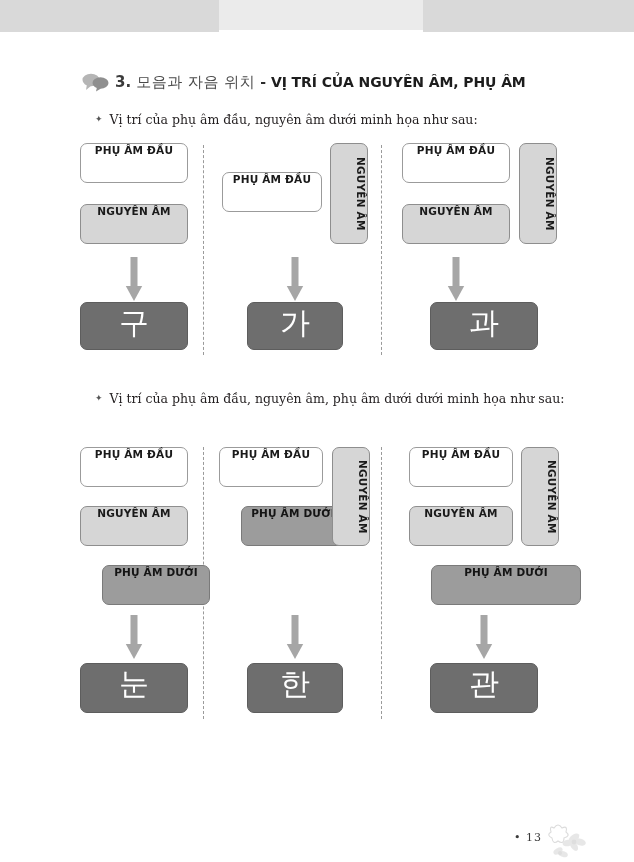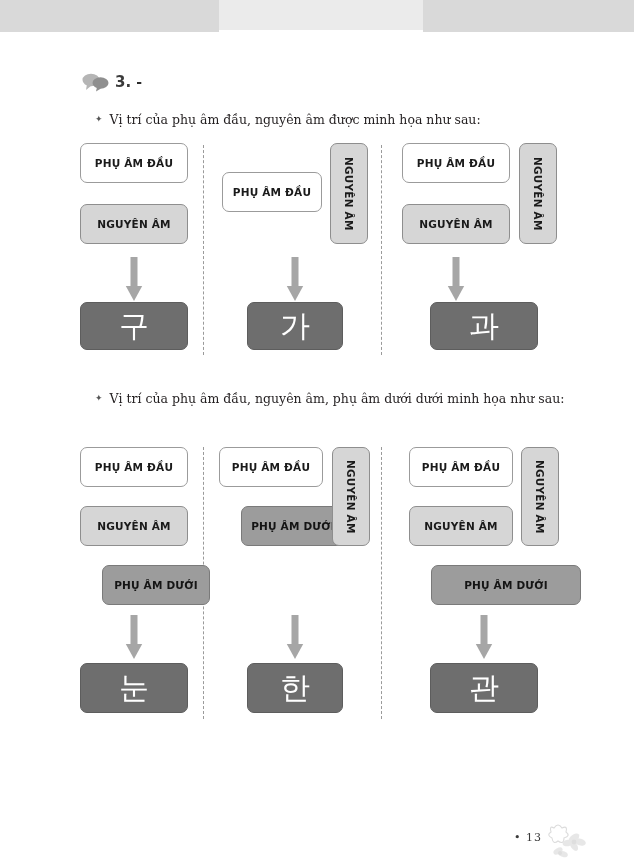--- a/index.html
+++ b/index.html
@@ -100,21 +100,20 @@
     width: 0;
     border-left: 1px dashed #9a9a9a;
   }
 
   
   .box {
     position: absolute;
     box-sizing: border-box;
     border-radius: 7px;
     display: flex;
-    align-items: center;
     justify-content: center;
     font-family: "DejaVu Sans", sans-serif;
     font-weight: bold;
     font-size: 10.5px;
     letter-spacing: 0.2px;
     text-align: center;
     white-space: nowrap;
   }
   .box.white  { background: #ffffff; border: 1.4px solid #9b9b9b; color: #1a1a1a; }
   .box.light  { background: #d6d6d6; border: 1.4px solid #8e8e8e; color: #1a1a1a; }
@@ -173,26 +172,28 @@
 <div class="heading">
   <span class="bubbles">
     <svg width="28" height="20" viewBox="0 0 28 20">
       <ellipse cx="9" cy="8" rx="8.5" ry="6.2" fill="#b5b5b5"></ellipse>
       <path d="M5 12 L4 18 L9.5 13.5 Z" fill="#b5b5b5"></path>
       <ellipse cx="18.5" cy="11" rx="8" ry="5.8" fill="#8f8f8f"></ellipse>
       <path d="M15 15 L14 19.5 L19 16.5 Z" fill="#8f8f8f"></path>
     </svg>
   </span>
   <span class="heading-num">3.</span>
+  <span class="heading-ko">모음과 자음 위치</span>
   <span class="heading-dash">-</span>
+  <span class="heading-vi">VỊ TRÍ CỦA NGUYÊN ÂM, PHỤ ÂM</span>
 </div>
 
 <div class="bullet-line" id="bullet-1">
   <span class="bullet-mark">✦</span>
-  <span>Vị trí của phụ âm đầu, nguyên âm được minh họa như sau:</span>
+  <span>Vị trí của phụ âm đầu, nguyên âm dưới minh họa như sau:</span>
 </div>
 
 <div class="diagram" id="diagram-1">
 
   <div class="vdivider" style="left:203px; top:5px; height:210px;"></div>
   <div class="vdivider" style="left:381px; top:5px; height:210px;"></div>
 
   <div class="box white" style="left:80px;  top:3px;   width:108px; height:40px;">
       <span>PHỤ ÂM ĐẦU</span>
     </div>

